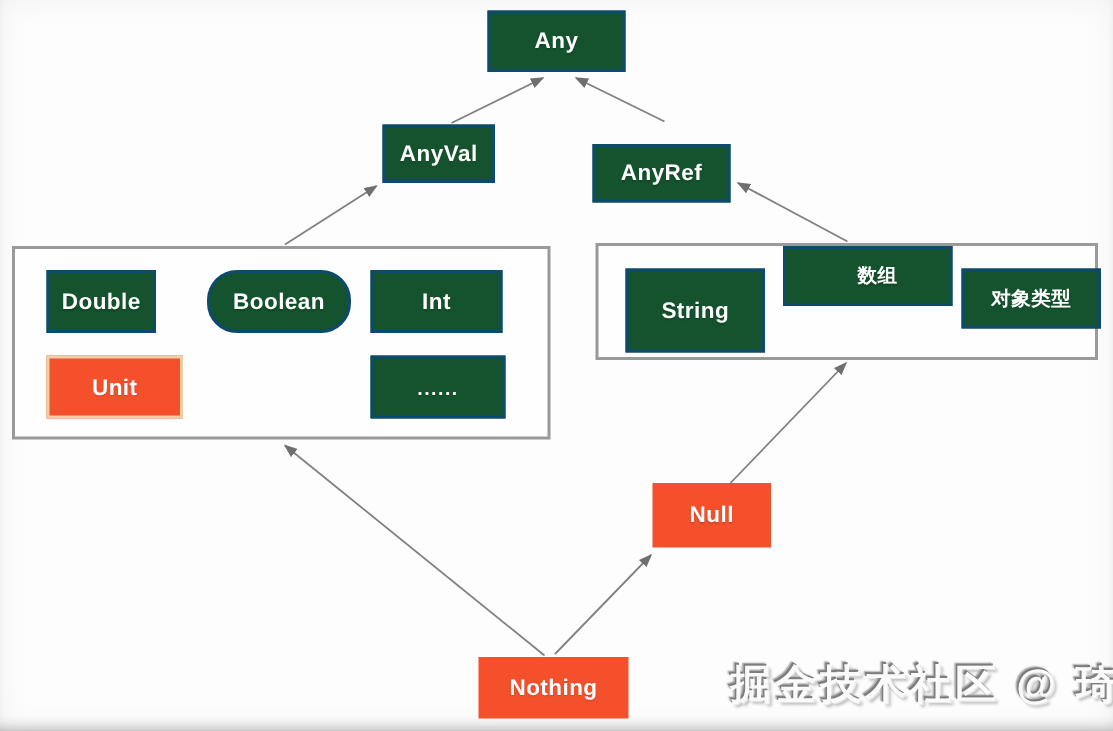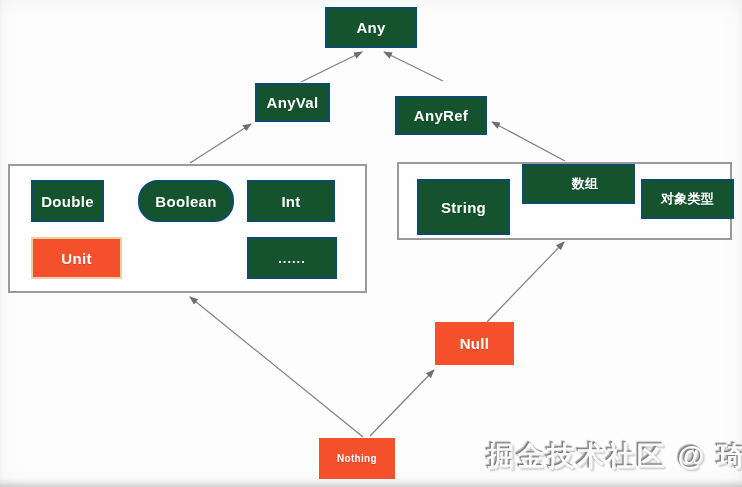--- a/index.html
+++ b/index.html
@@ -92,17 +92,17 @@
   </div>
 
   <div class="group" style="left:397px;top:162px;width:335px;height:78px;">
     <div class="node blue" style="left:18px;top:15px;width:93px;height:56px;">String</div>
     <div class="node blue cn" style="left:123px;top:0;width:113px;height:40px;padding-left:13px;">数组</div>
     <div class="node blue cn" style="left:230px;top:15px;width:93px;height:40px;margin-left:12px;">对象类型</div>
   </div>
 
   <div class="node orange plain" style="left:435px;top:322px;width:79px;height:43px;">Null</div>
 
-  <div class="node orange plain" style="left:319px;top:438px;width:76px;height:41px;font-size:10px;">Nothing</div>
+  <div class="node orange plain" style="left:319px;top:438px;width:100px;height:41px;font-size:15px;">Nothing</div>
 
   <div class="watermark">掘金技术社区 @ 琦气</div>
 
 </div>
 
 </body></html>

